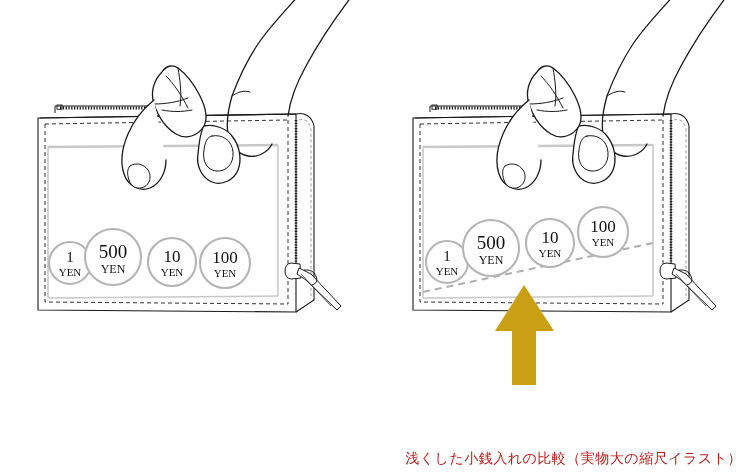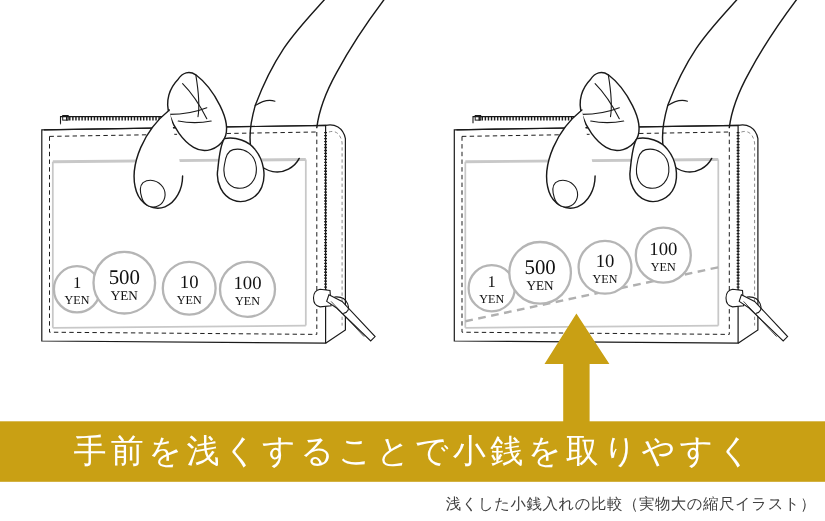--- a/index.html
+++ b/index.html
@@ -24,21 +24,21 @@
     font-family:"Liberation Serif", serif;
     font-size:30px;
     letter-spacing:4px;
     white-space:nowrap;
     line-height:1;
     padding-left:4px;
   }
   #caption{
     position:absolute;right:8px;top:450px;
     font-family:"Liberation Serif", serif;
-    font-size:14px;color:#404040;letter-spacing:0.5px;white-space:nowrap;
+    font-size:14px;color:#b91c1c;letter-spacing:0.5px;white-space:nowrap;
   }
 
   .coin-text{
     font-family:"Liberation Serif", serif;
     fill:#111;text-anchor:middle;
   }
 </style>
 </head>
 <body>
 
@@ -271,19 +271,16 @@
         <text class="coin-text" x="228" y="232" font-size="17">100</text>
         <text class="coin-text" x="228" y="246" font-size="11">YEN</text>
       </g>
     </svg>
   </div>
 
   <svg id="arrow-svg" style="position:absolute;left:490px;top:283px;width:70px;height:102px;" width="70" height="102" viewBox="0 0 70 102">
     <polygon points="34,2 64,48 46,48 46,102 22,102 22,48 5,48" fill="#c9a014"></polygon>
   </svg>
 
-  <div id="gold-banner" style="background:#c9a014;">
-    <div class="headline">手前を浅くすることで小銭を取りやすく</div>
-  </div>
 
   <div id="caption">浅くした小銭入れの比較（実物大の縮尺イラスト）</div>
 
 </div>
 
 </body></html>

